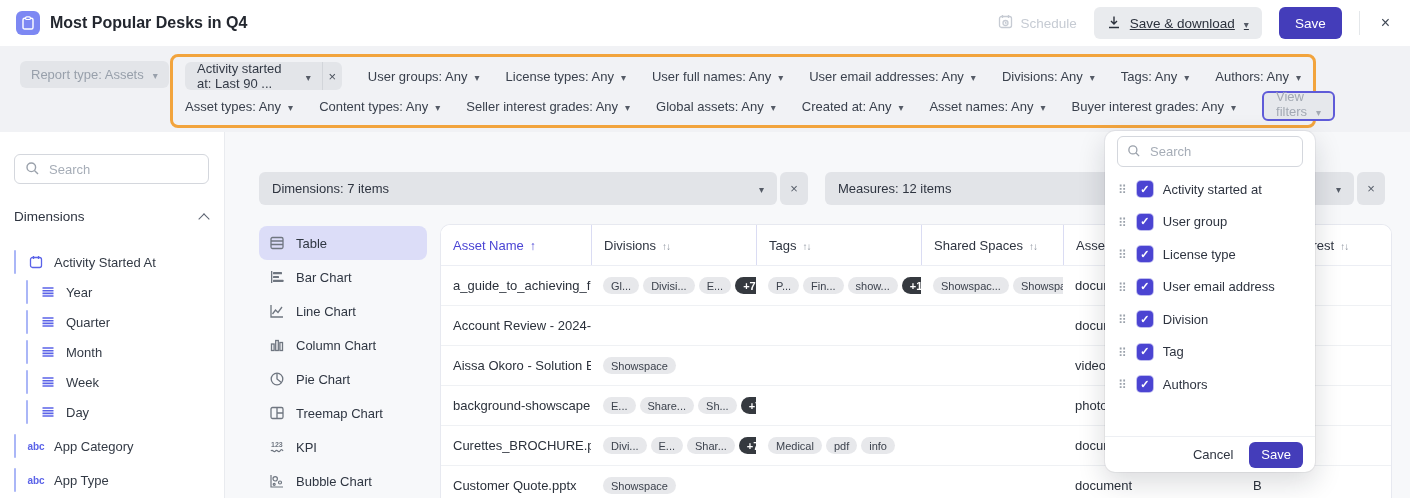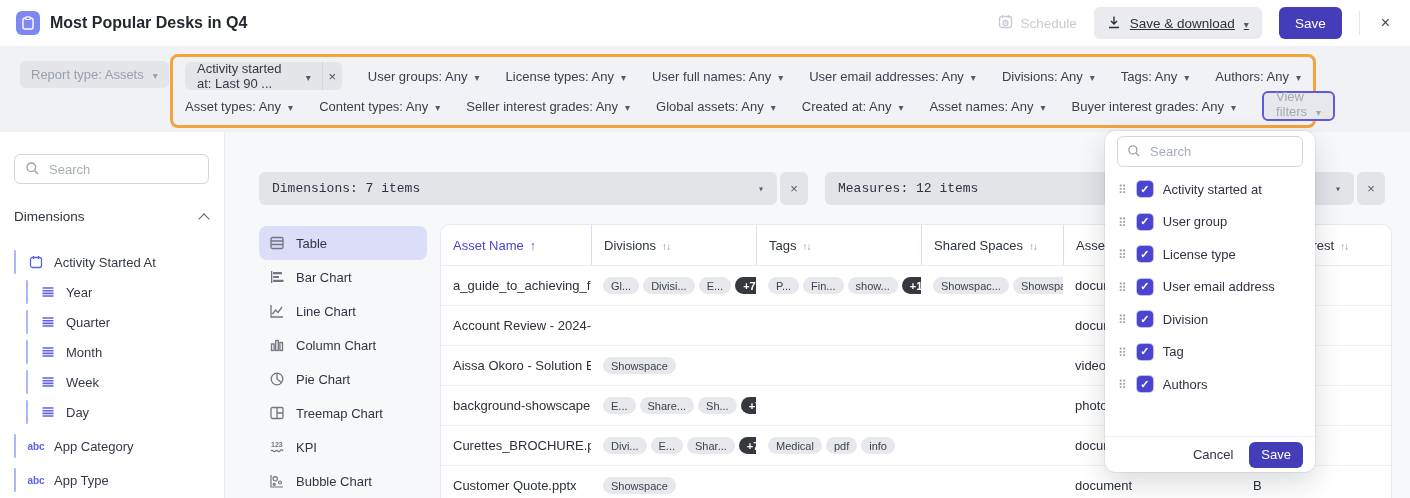--- a/index.html
+++ b/index.html
@@ -48,21 +48,21 @@
   .titem .ic{width:16px;display:flex;justify-content:center;margin-right:10px;flex:0 0 auto;}
   .titem.lvl2{margin-left:12px;}
   .titem.gap{margin-top:4px;}
   .abc{font-size:10px;font-weight:700;color:#5b63e8;letter-spacing:0;}
 
   
   .main{position:absolute;left:225px;top:132px;right:0;bottom:0;background:#f7f8fa;}
   .bar{position:absolute;height:33px;display:flex;gap:3px;}
   .bar.dims{left:34px;top:40px;width:549px;}
   .bar.meas{left:600px;top:40px;width:560px;}
-  .bar-main{flex:1;background:#e2e4e8;border-radius:6px;display:flex;align-items:center;padding:0 13px;font-size:13px;color:#2e3440;cursor:pointer;font-family:Liberation Mono, monospace;}
+  .bar-main{flex:1;background:#e2e4e8;border-radius:6px;display:flex;align-items:center;padding:0 13px;font-size:13px;color:#2e3440;cursor:pointer;}
   .bar-main .caret{margin-left:auto;}
   .bar-x{width:28px;background:#e2e4e8;border-radius:6px;display:flex;align-items:center;justify-content:center;color:#555c68;font-size:13px;cursor:pointer;}
 
   .chart-list{position:absolute;left:34px;top:94px;width:168px;}
   .citem{height:34px;display:flex;align-items:center;gap:11px;padding:0 10px;border-radius:8px;font-size:13px;color:#2f3642;cursor:pointer;box-sizing:border-box;}
   .citem.sel{background:#dcddf8;}
   .citem svg{flex:0 0 auto;}
 
   
   .card{position:absolute;left:215px;top:92px;width:952px;height:292px;background:#fff;border:1px solid #e7e9f0;border-bottom:none;border-radius:10px 10px 0 0;box-sizing:border-box;overflow:hidden;}

